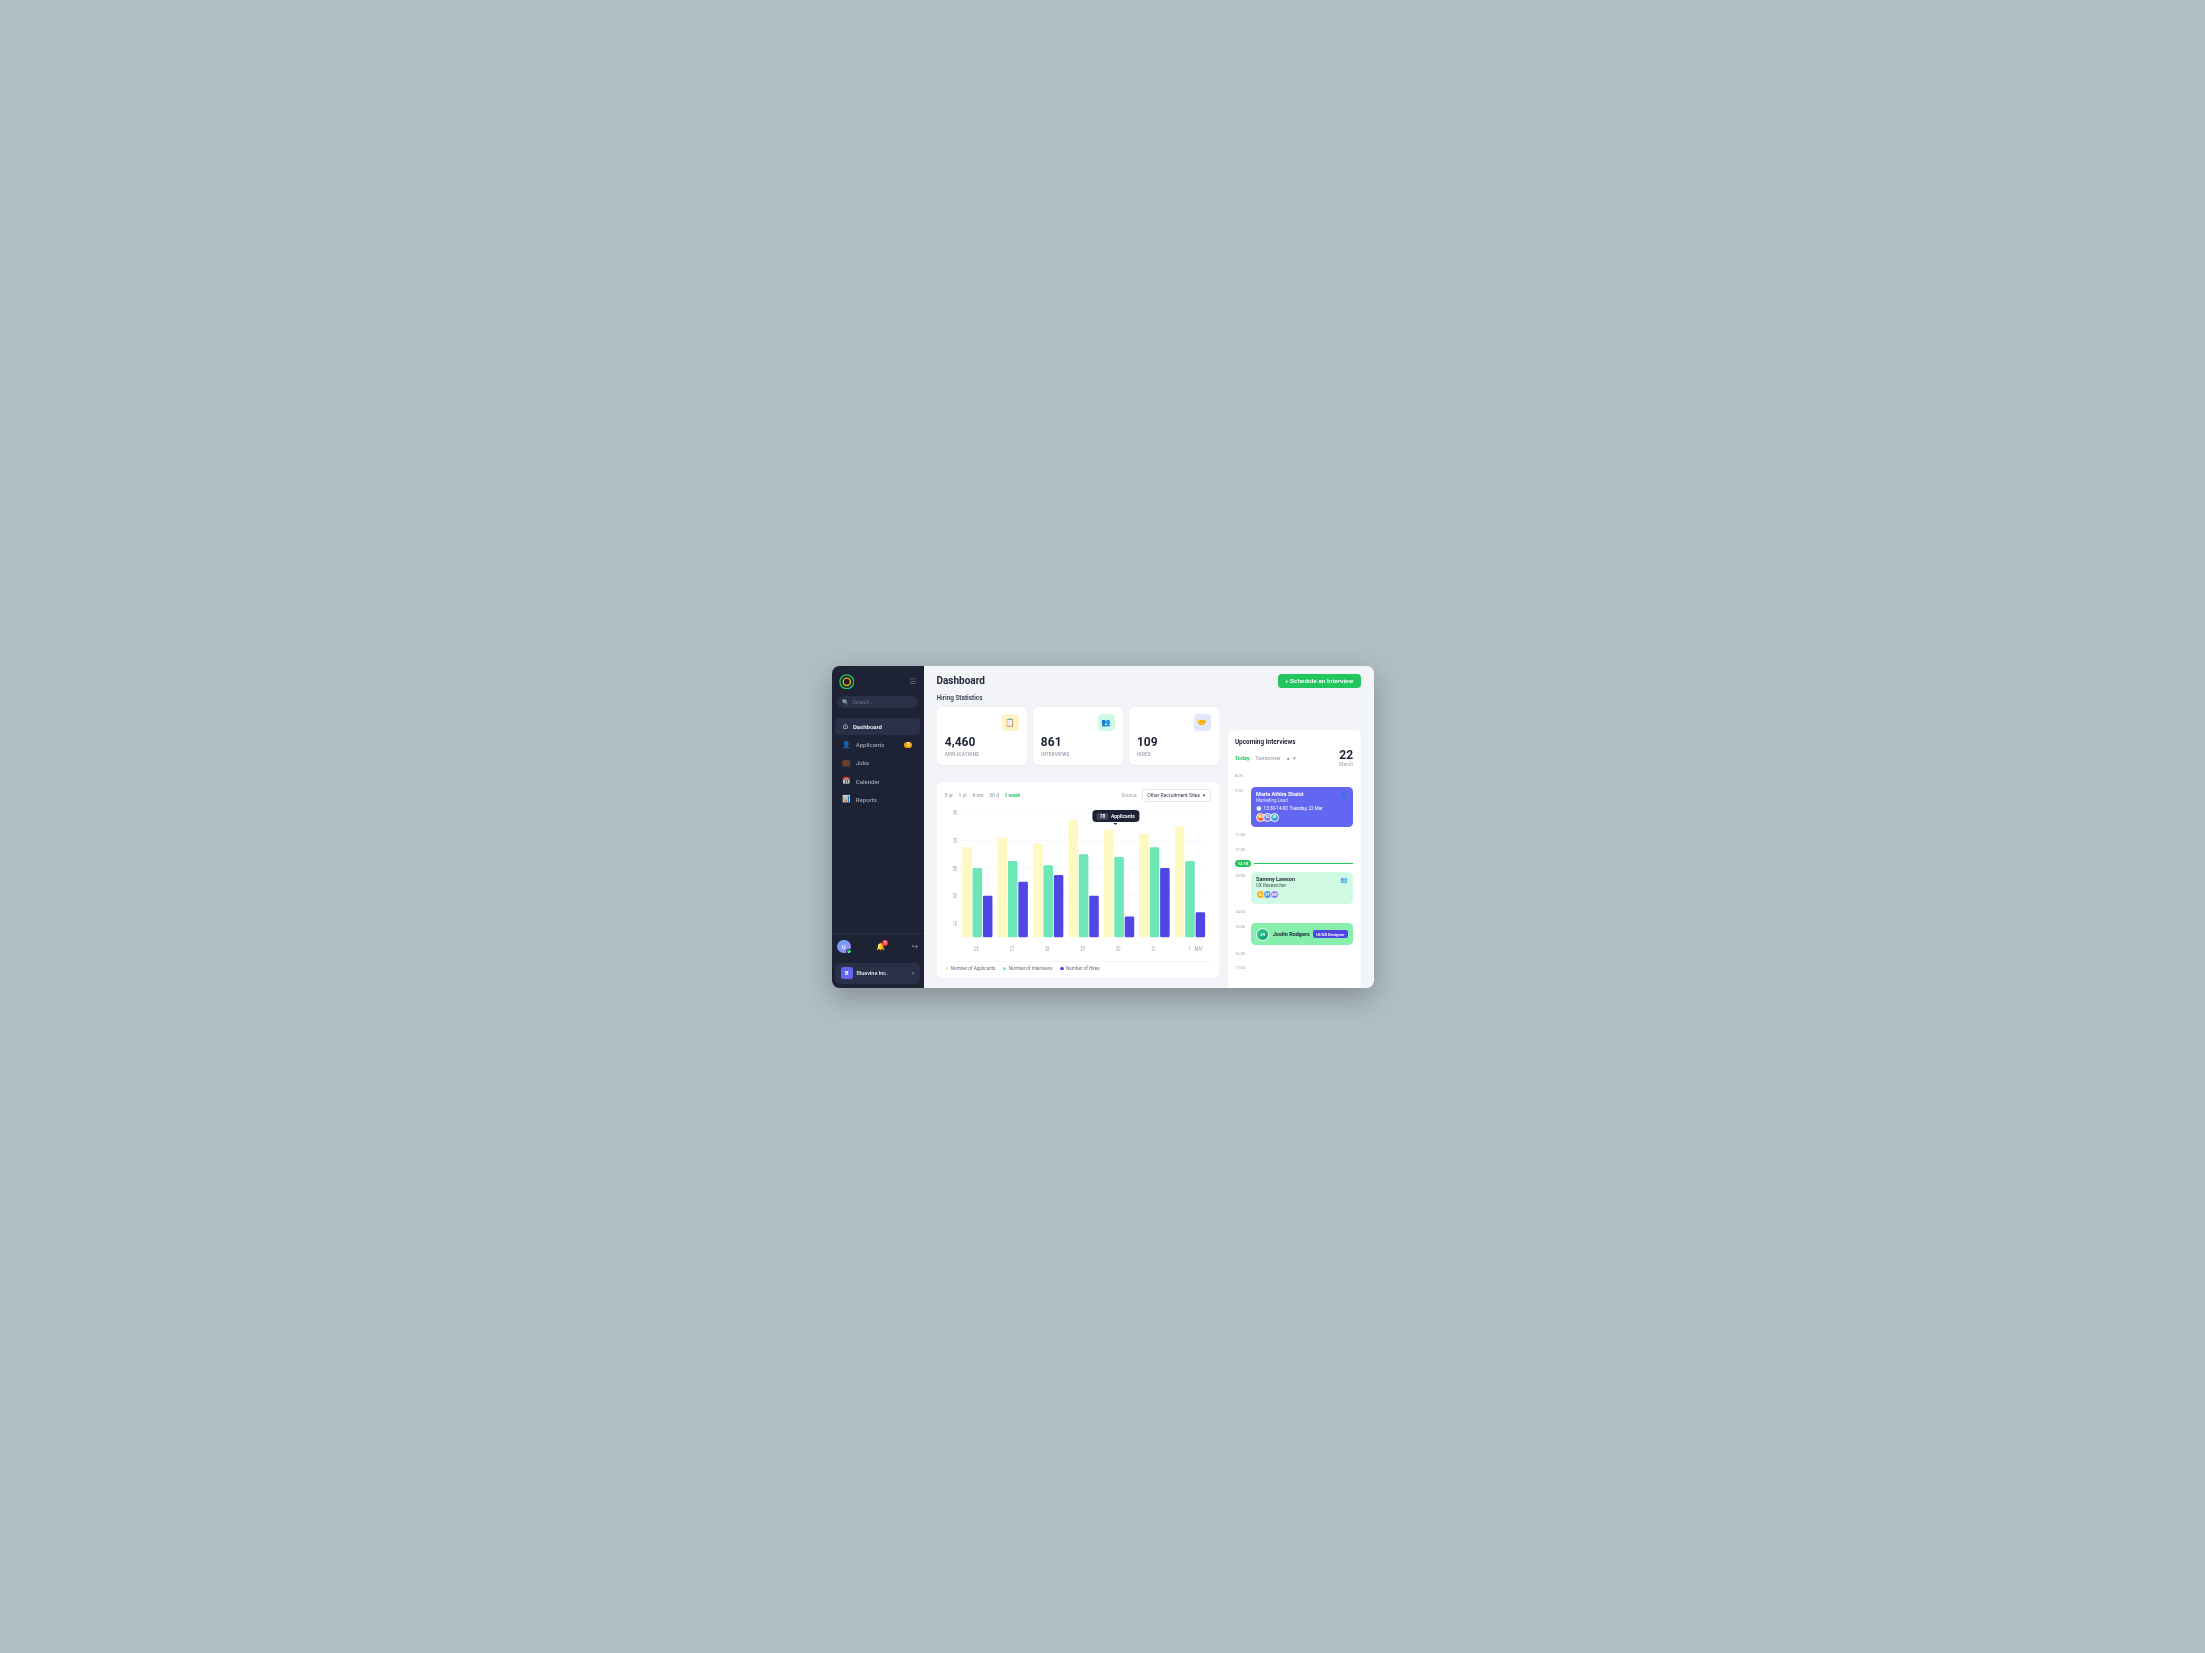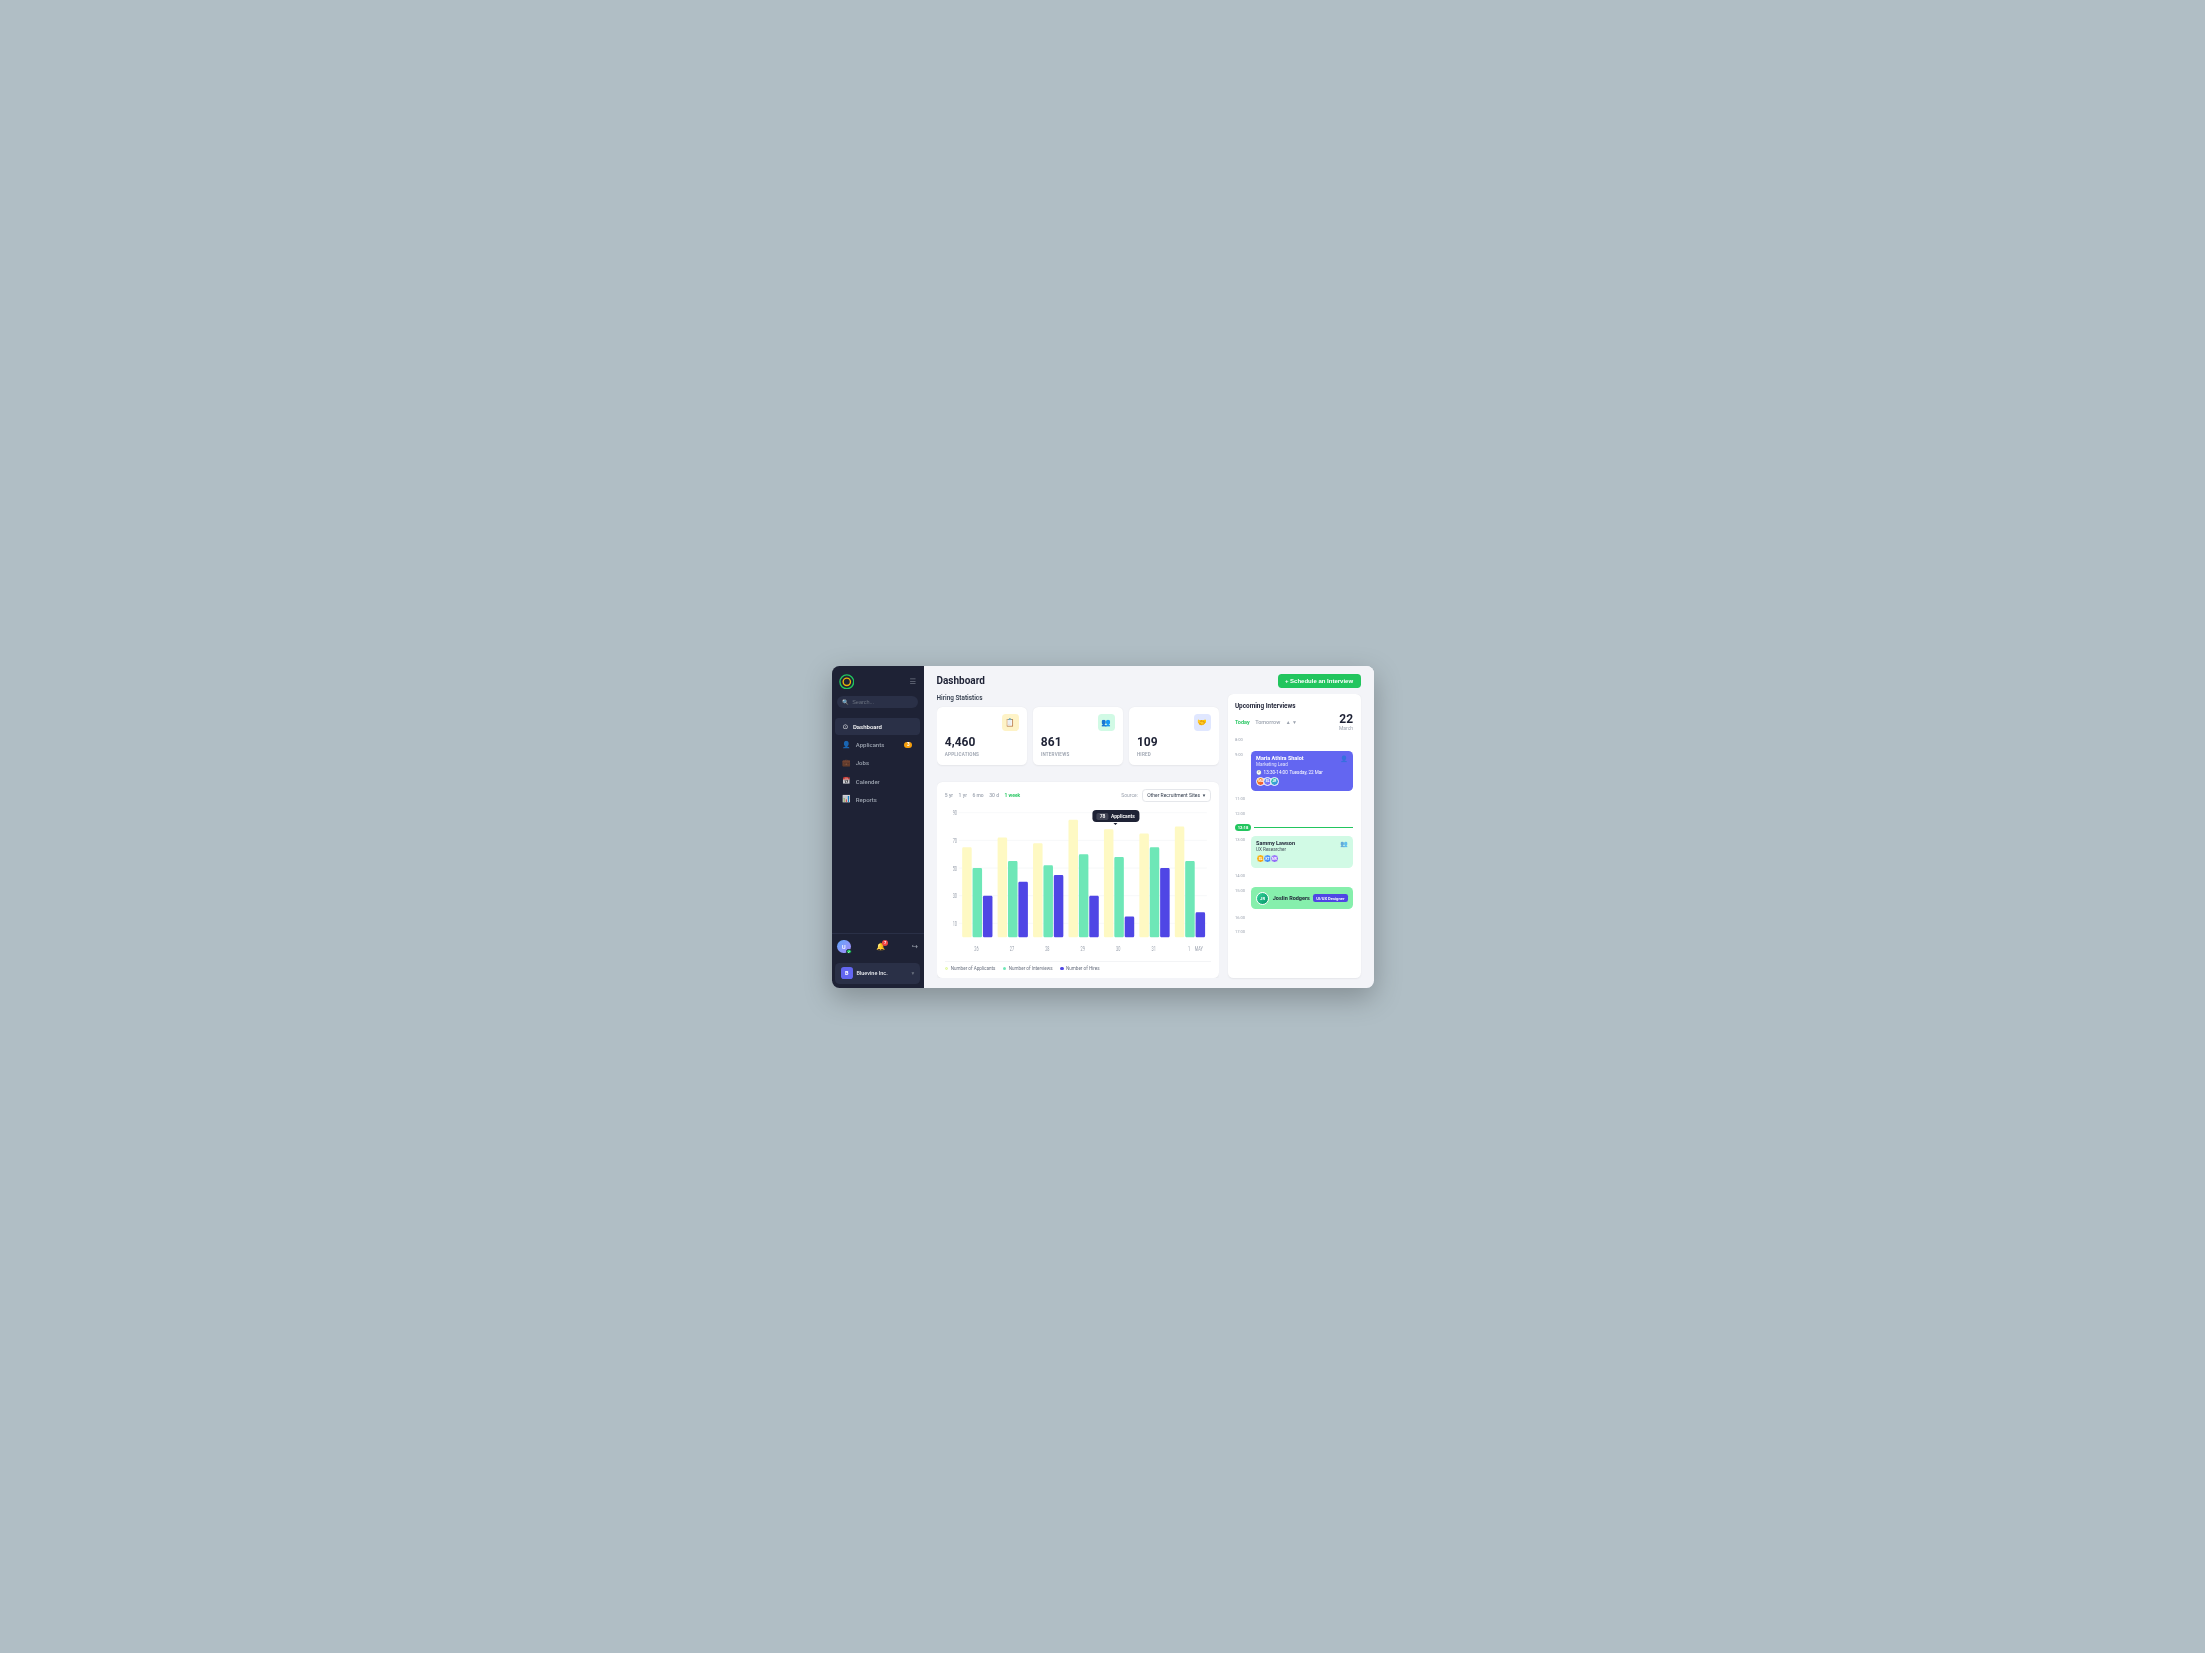--- a/index.html
+++ b/index.html
@@ -426,20 +426,21 @@
     
     .upcoming-panel {
       background: white;
       border-radius: 5.5px;
       padding: 7.4px;
       height: 100%;
       box-shadow: 0 0.5px 1.8px rgba(0,0,0,0.06);
       display: flex;
       flex-direction: column;
       overflow: hidden;
+      margin-top: 36px;
     }
 
     .upcoming-header {
       margin-bottom: 4.6px;
     }
 
     .upcoming-title {
       font-size: 6.4px;
       font-weight: 700;
       color: #1e2235;

